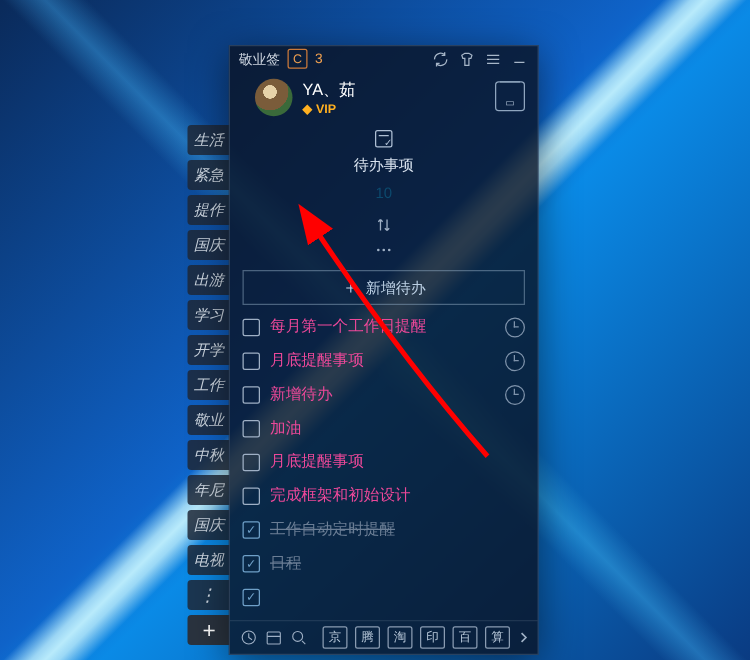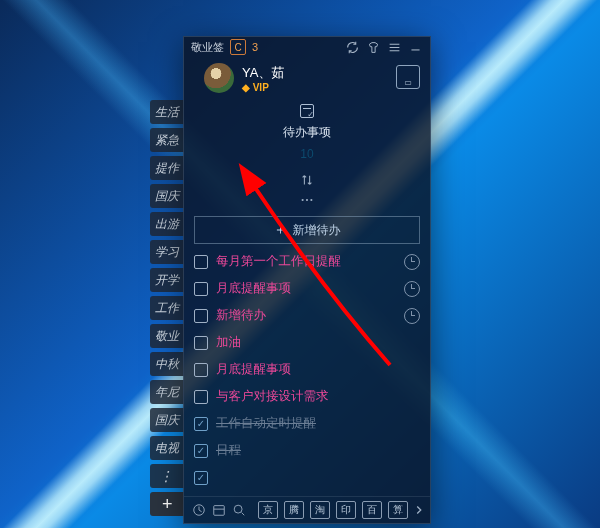--- a/index.html
+++ b/index.html
@@ -185,21 +185,21 @@
       <div class="item">
         <span class="chk"></span>
         <span class="item-label">加油</span>
       </div>
       <div class="item">
         <span class="chk"></span>
         <span class="item-label">月底提醒事项</span>
       </div>
       <div class="item">
         <span class="chk"></span>
-        <span class="item-label">与客户对接设计需求</span>
+        <span class="item-label">完成框架和初始设计</span>
       </div>
       <div class="item done">
         <span class="chk done"></span>
         <span class="item-label">工作自动定时提醒</span>
       </div>
       <div class="item done">
         <span class="chk done"></span>
         <span class="item-label">日程</span>
       </div>
       <div class="item done">

